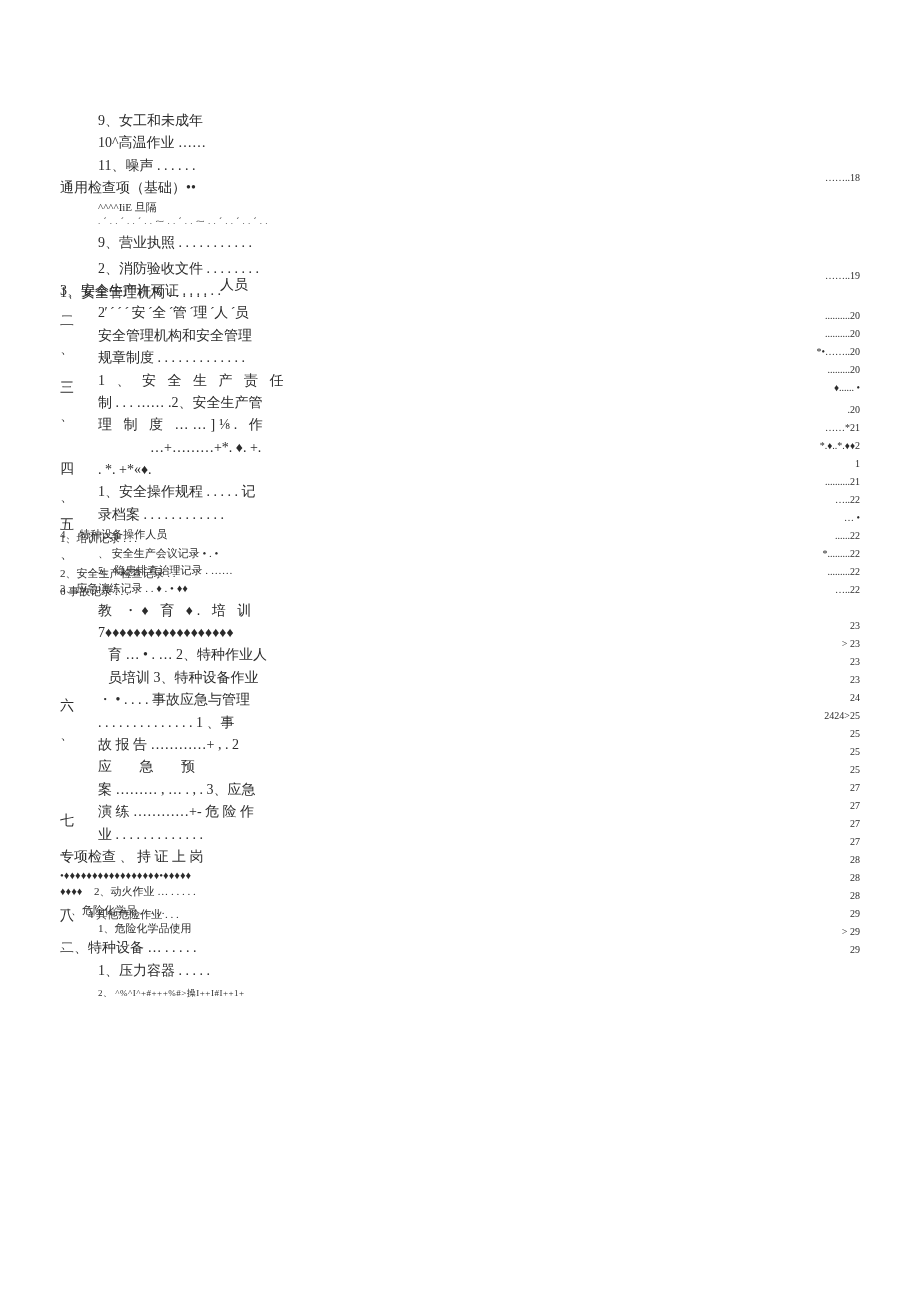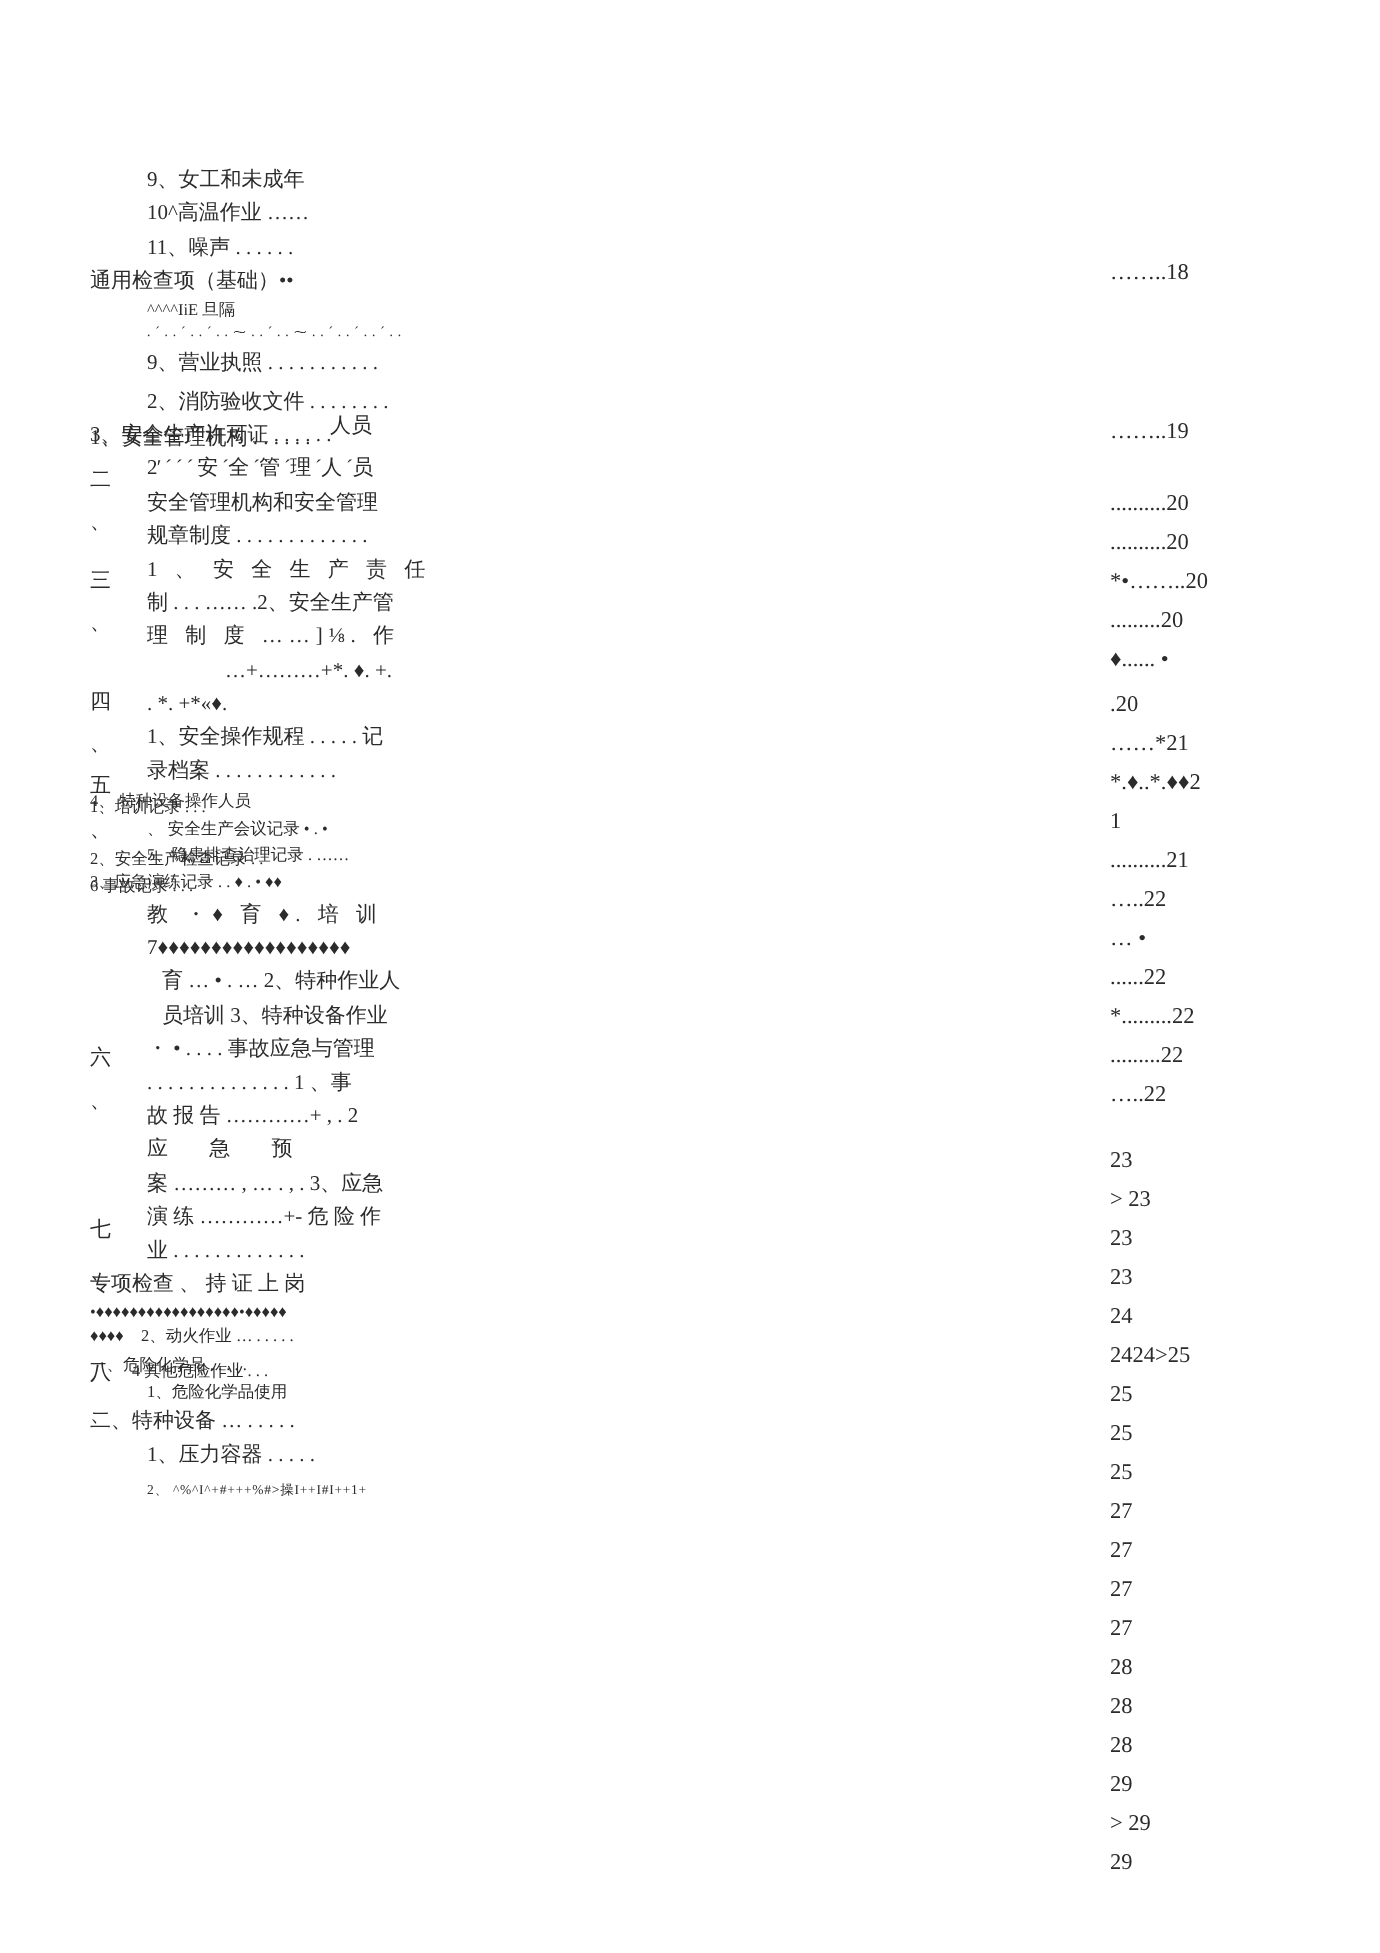--- a/index.html
+++ b/index.html
@@ -36,22 +36,22 @@
     letter-spacing: 0;
   }
   .left-numcol div {
     margin-bottom: 6px;
   }
   .right-col {
     position: absolute;
     right: 60px;
     top: 170px;
     width: 120px;
-    text-align: left;
-    font-size: 15px;
+    text-align: right;
+    font-size: 10px;
   }
   .line {
     white-space: nowrap;
   }
   .indent-a { padding-left: 38px; }
   .indent0 { padding-left: 0; }
   .small { font-size: 11px; }
   .xsmall { font-size: 9px; letter-spacing: 0.5px; }
   .spread { letter-spacing: 4px; }
   .spread3 { letter-spacing: 12px; }

